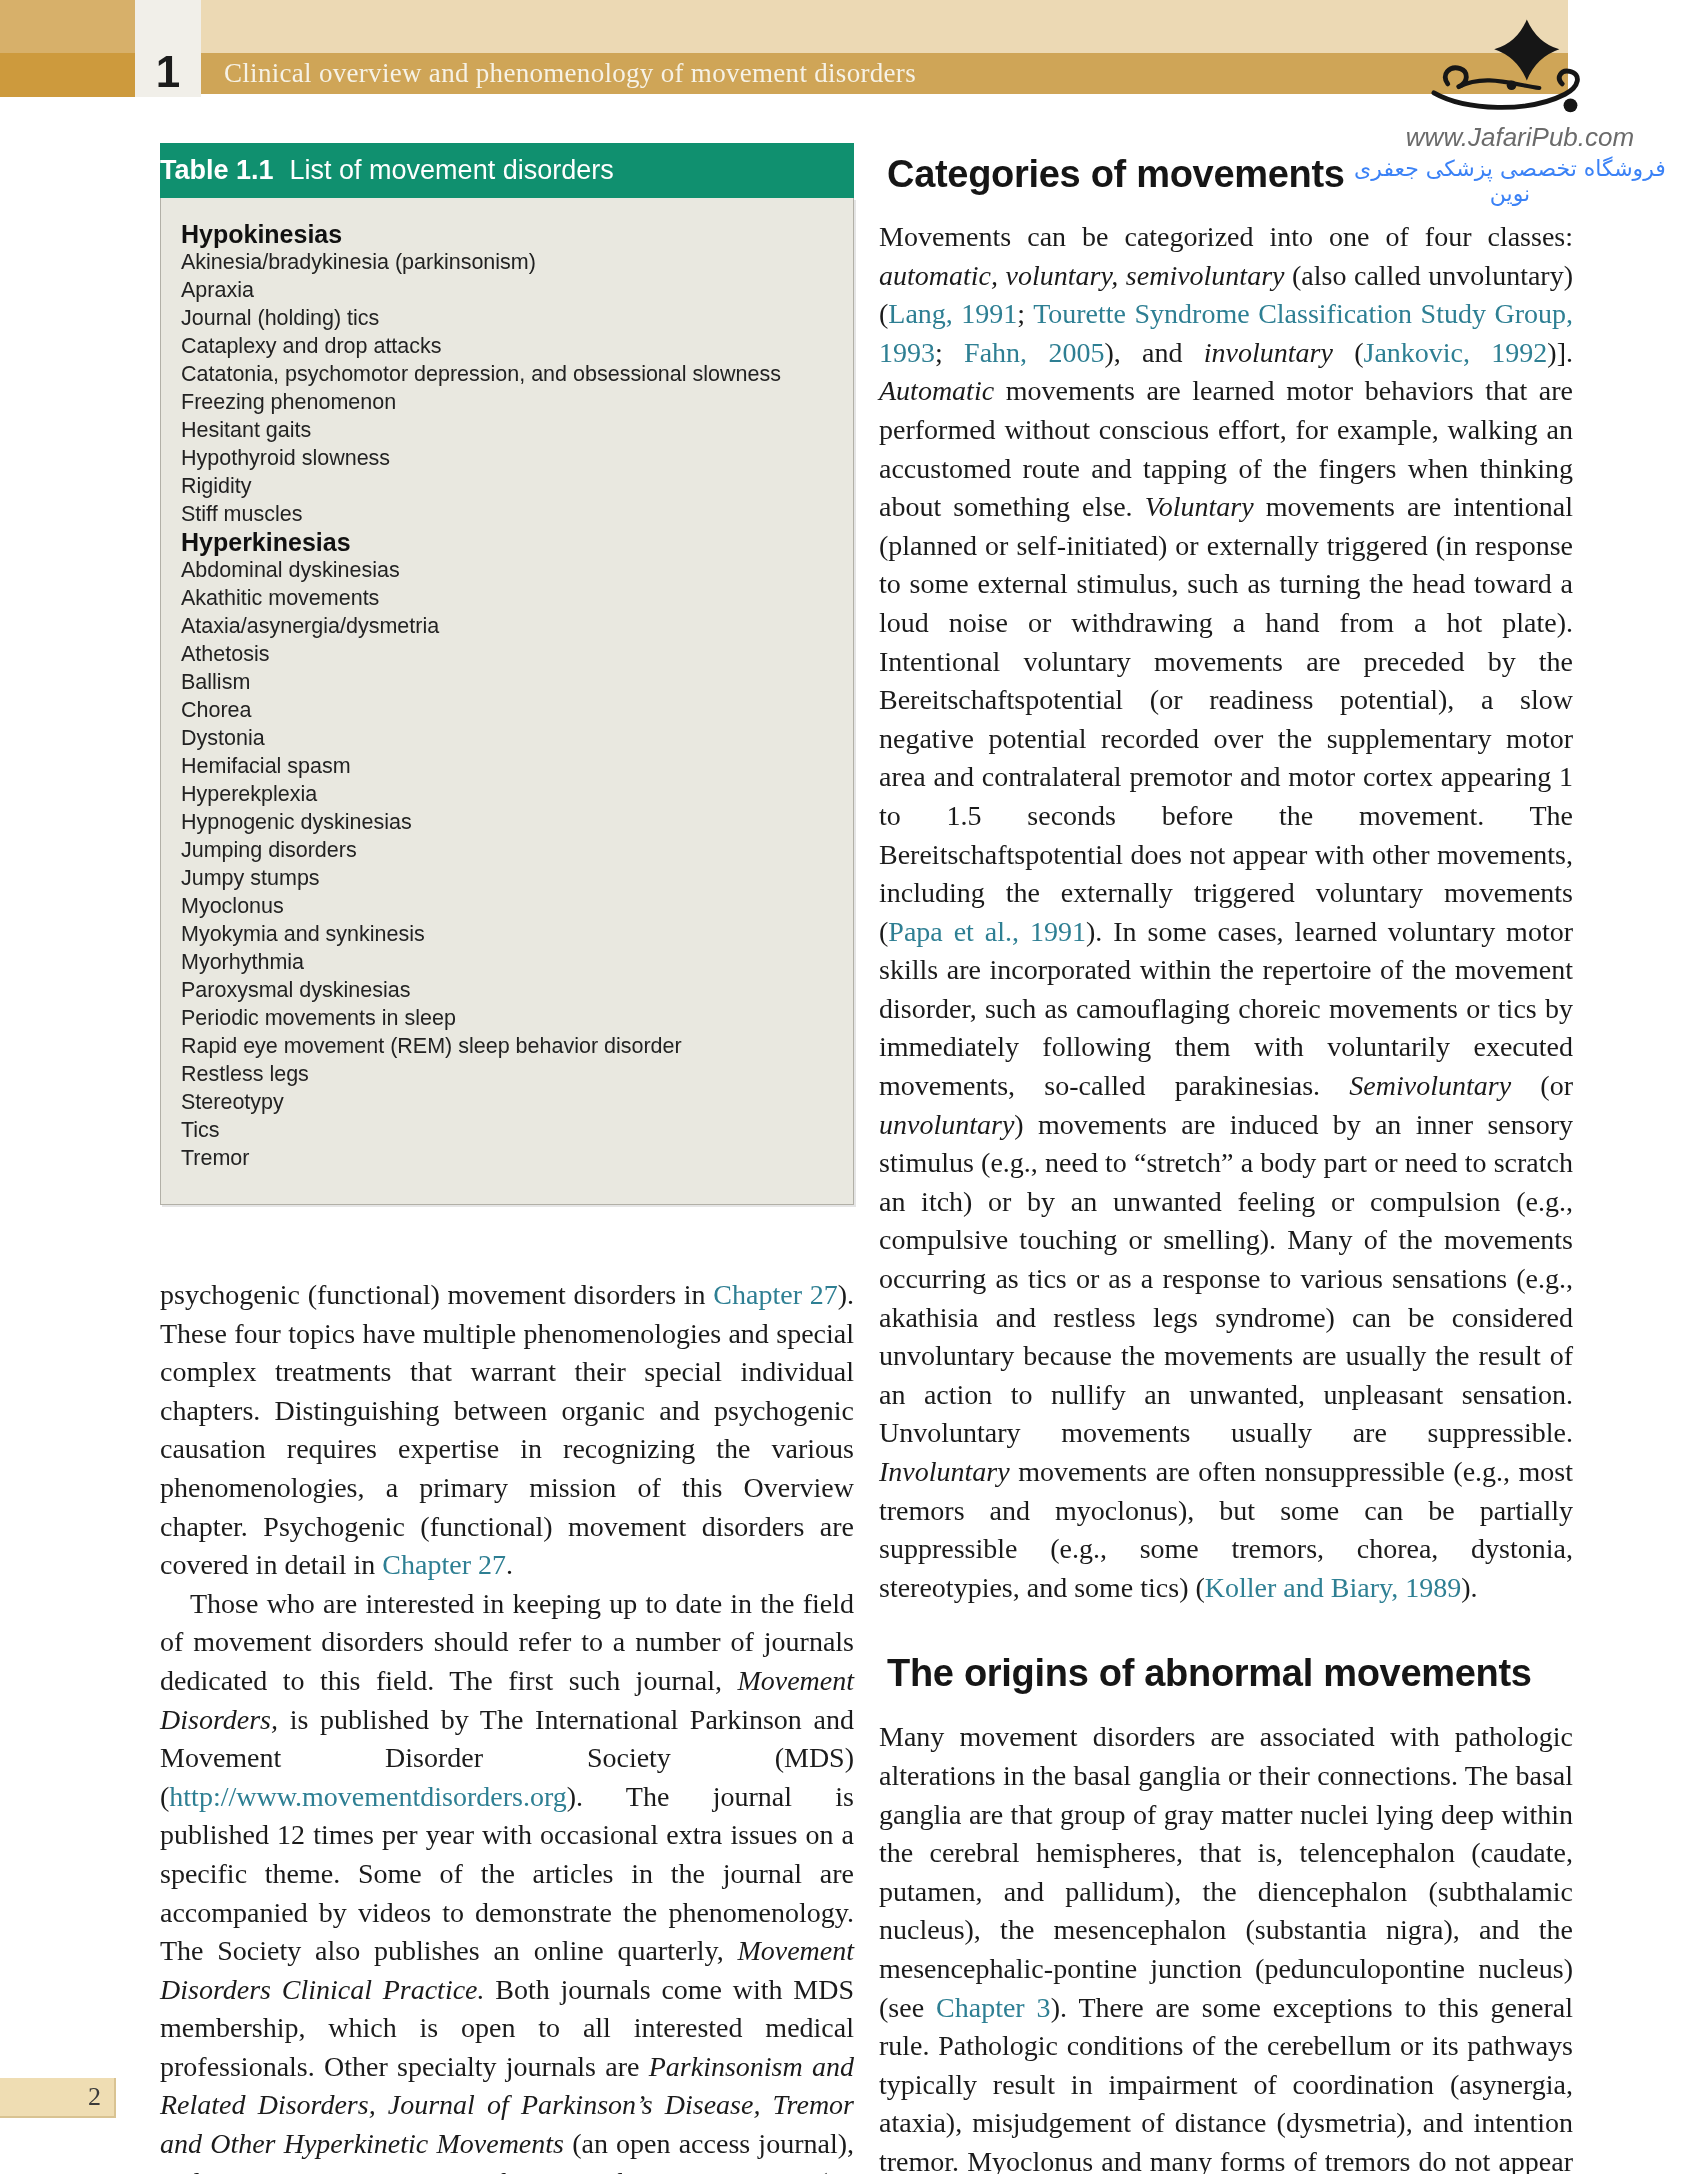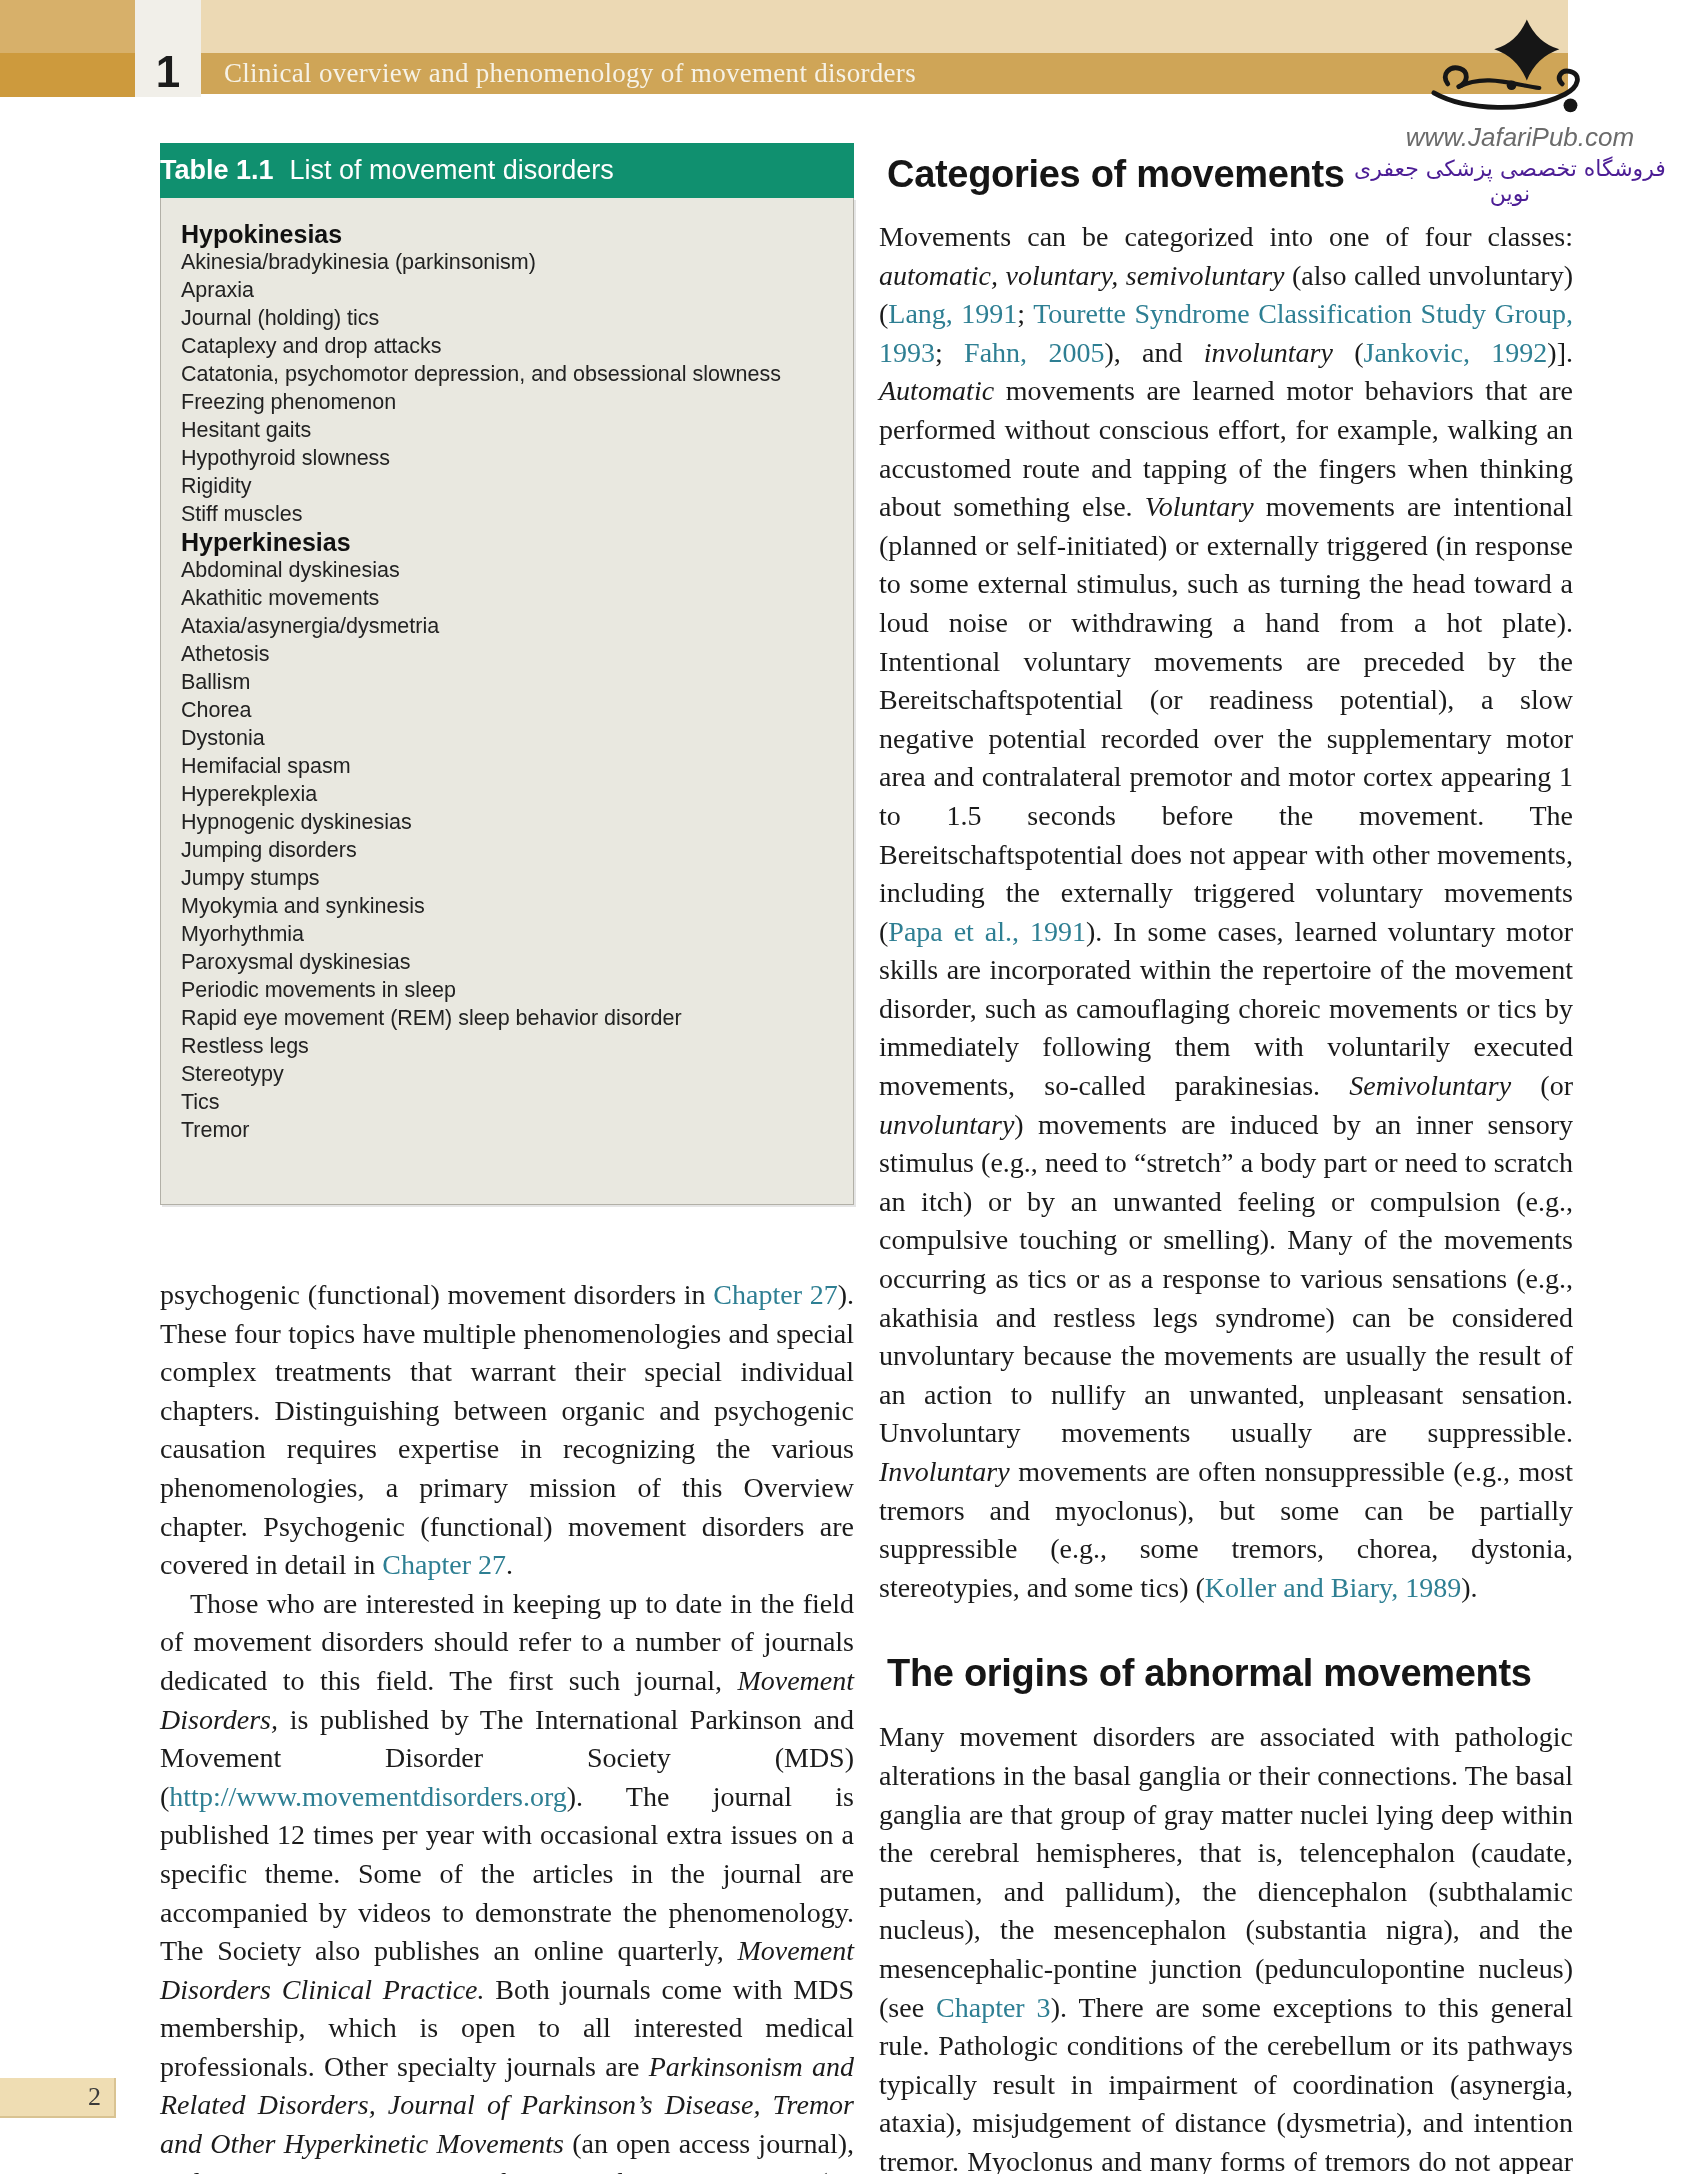--- a/index.html
+++ b/index.html
@@ -24,21 +24,21 @@
     color:#f6f2e6; font-size:27px; letter-spacing:0.3px; white-space:nowrap;
   }
   
   .brand-logo { position:absolute; left:1392px; top:18px; width:228px; height:104px; }
   .brand-url {
     position:absolute; left:1370px; top:122px; width:300px; text-align:center;
     font-family:"Liberation Sans","DejaVu Sans",sans-serif; font-size:26px; color:#6b6b6b;font-style:italic;
   }
   .brand-fa {
     position:absolute; left:1350px; top:156px; width:320px; text-align:center; direction:rtl;
-    font-family:"DejaVu Sans",sans-serif; font-size:22px; color:#4c1d95;
+    font-family:"DejaVu Sans",sans-serif; font-size:22px; color:#3b82f6;
   }
   
   .tbl { position:absolute; left:160px; top:143px; width:694px; }
   .tbl-hdr {
     background:#10906f; color:#ffffff; height:55px; line-height:55px; 
     font-family:"Liberation Sans","DejaVu Sans",sans-serif; font-size:27px;
   }
   .tbl-label { font-weight:bold; margin-right:16px; }
   .tbl-body {
     background:#e9e8e0; border:1px solid #b2b0a7; border-top:none; box-sizing:border-box;
@@ -117,20 +117,21 @@
         <div class="tbl-item">Ataxia/asynergia/dysmetria</div>
         <div class="tbl-item">Athetosis</div>
         <div class="tbl-item">Ballism</div>
         <div class="tbl-item">Chorea</div>
         <div class="tbl-item">Dystonia</div>
         <div class="tbl-item">Hemifacial spasm</div>
         <div class="tbl-item">Hyperekplexia</div>
         <div class="tbl-item">Hypnogenic dyskinesias</div>
         <div class="tbl-item">Jumping disorders</div>
         <div class="tbl-item">Jumpy stumps</div>
+        <div class="tbl-item">Myoclonus</div>
         <div class="tbl-item">Myokymia and synkinesis</div>
         <div class="tbl-item">Myorhythmia</div>
         <div class="tbl-item">Paroxysmal dyskinesias</div>
         <div class="tbl-item">Periodic movements in sleep</div>
         <div class="tbl-item">Rapid eye movement (REM) sleep behavior disorder</div>
         <div class="tbl-item">Restless legs</div>
         <div class="tbl-item">Stereotypy</div>
         <div class="tbl-item">Tics</div>
         <div class="tbl-item">Tremor</div>
       </div>

